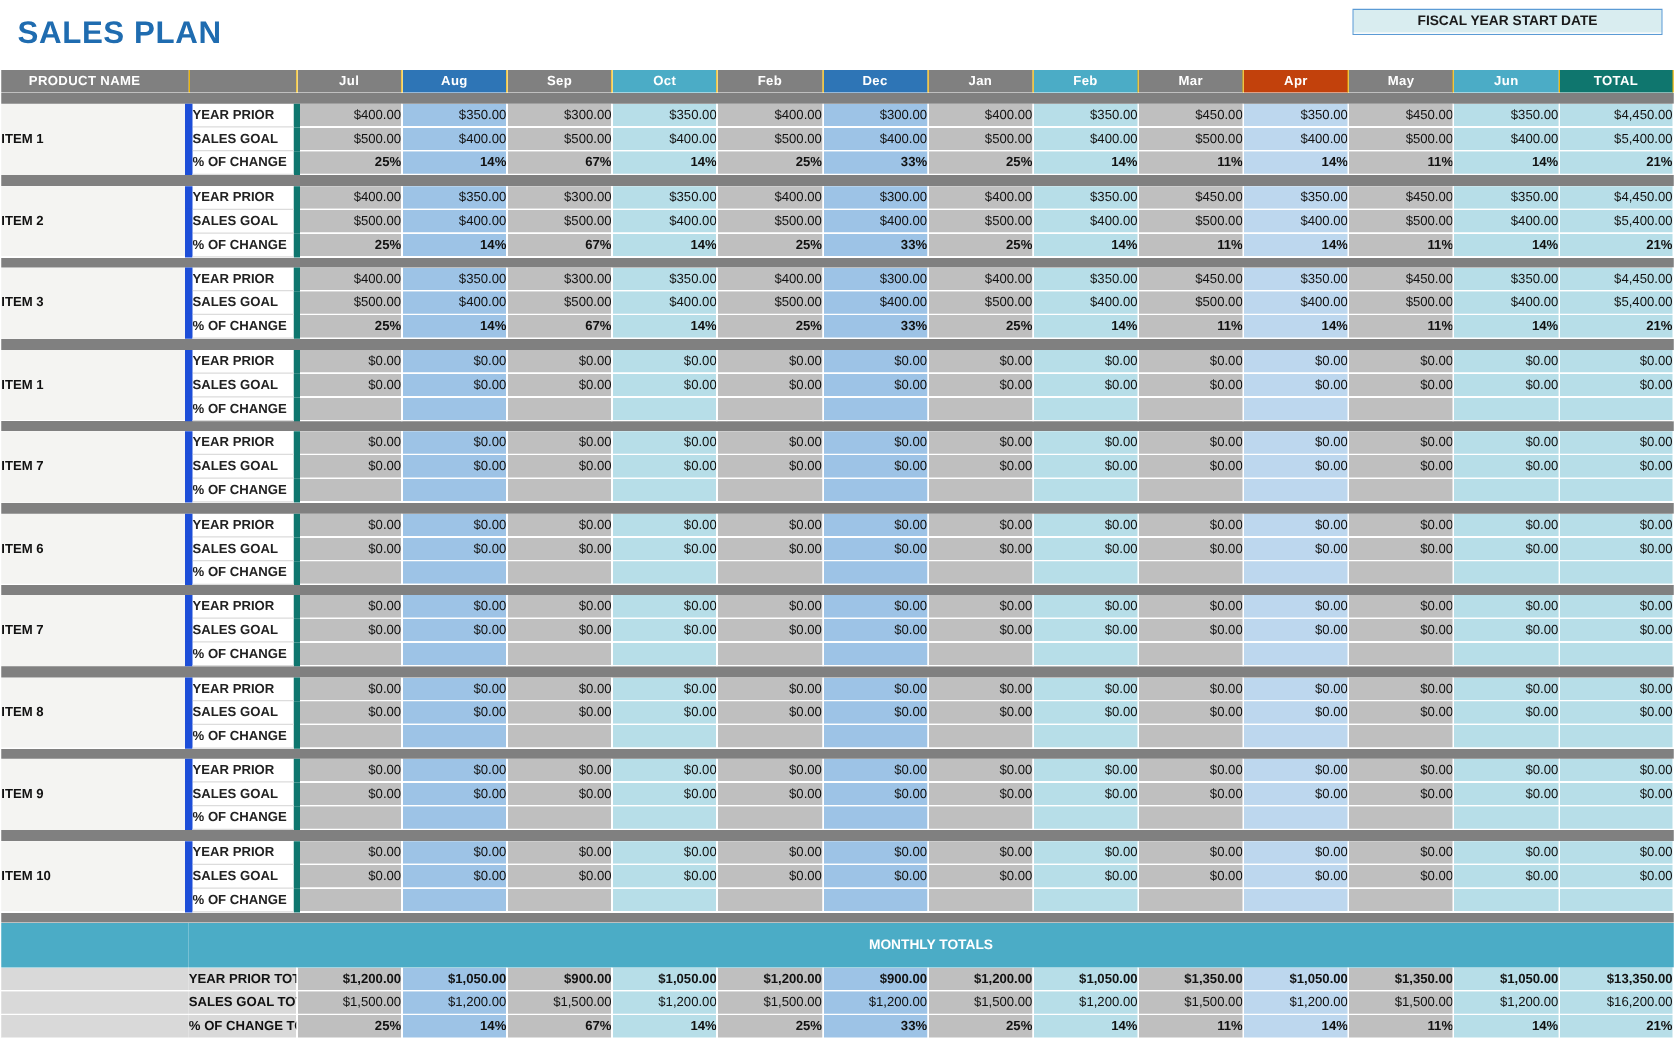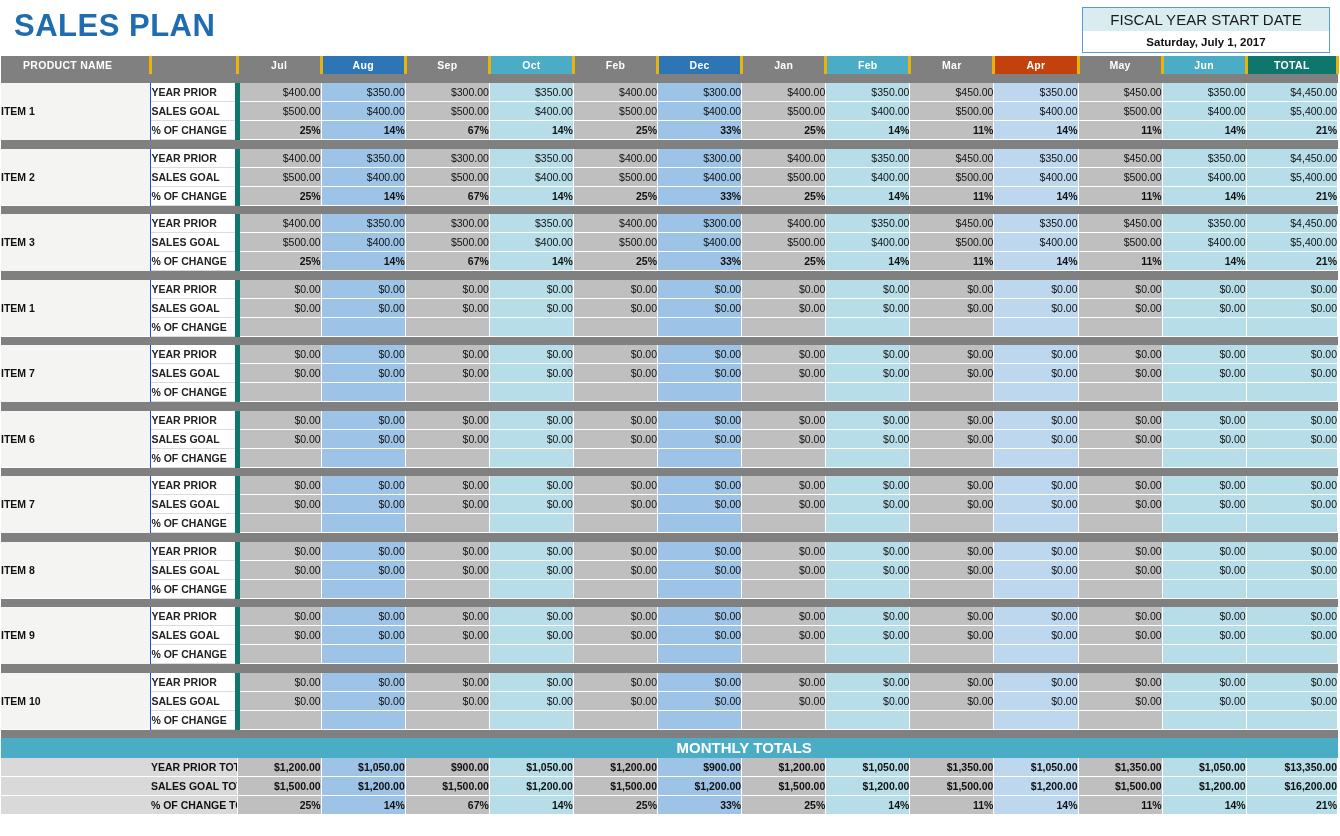--- a/index.html
+++ b/index.html
@@ -20,39 +20,40 @@
 
   
   .header {
     display: flex;
     align-items: flex-start;
     justify-content: space-between;
     padding: 6px 10px 4px 14px;
     height: 56px;
   }
   .title {
-    font-size: 31px;
+    font-size: 25px;
     font-weight: bold;
     color: #1F6CB0;
     letter-spacing: 0.5px;
     line-height: 40px;
     font-family: "Liberation Sans", sans-serif;
   }
   .fiscal-box {
     width: 248px;
     border: 1px solid #5B9BD5;
     margin-top: 1px;
   }
   .fiscal-label {
     background: #D9EDF0;
     text-align: center;
-    font-size: 15px;
+    font-size: 11px;
     color: #1a1a1a;
     padding: 3px 0 3px 0;
     border-bottom: 1px solid #ffffff;
+    font-weight: bold;
   }
   .fiscal-value {
     background: #ffffff;
     text-align: center;
     font-size: 11.5px;
     font-weight: bold;
     color: #111;
     padding: 4px 0 4px 0;
   }
 
@@ -77,21 +78,21 @@
   col.c-mon    { width: 83px; }
   col.c-total  { width: 90px; }
 
   
   .hdr th {
     color: #ffffff;
     font-weight: bold;
     font-size: 10.5px;
     text-align: center;
     height: 19px;
-    border-right: 3px solid #eab308;
+    border-right: 1px solid #eab308;
     letter-spacing: 0.3px;
   }
   .hdr th.name {
     background: #808080;
     text-align: left;
     padding-left: 22px;
   }
   .hdr th.metric { background: #808080; }
   .hdr th.m-gray { background: #808080; }
   .hdr th.m-blue { background: #2E75B6; }
@@ -99,21 +100,21 @@
   .hdr th.m-teal { background: #4BACC6; }
   .hdr th.total  { background: #0f766e; }
 
   
   td.item-name {
     background: #F4F4F2;
     font-weight: bold;
     font-size: 11px;
     color: #111;
     padding-left: 14px;
-    border-right: 1px solid #1d4ed8;
+    border-right: 6px solid #1d4ed8;
     text-align: left;
   }
   td.metric {
     background: #ffffff;
     font-weight: bold;
     font-size: 10px;
     color: #222;
     padding-left: 10px;
     text-align: left;
     border-right: 5px solid #0f766e;
@@ -145,22 +146,22 @@
     padding: 0;
   }
   tr.sep td.left { background: #808080; }
 
   
   tr.totals-banner td {
     background: #4BACC6;
     color: #ffffff;
     font-weight: bold;
     text-align: center;
-    font-size: 15px;
-    height: 20px;
+    font-size: 11px;
+    height: 36px;
     line-height: 20px;
     border: none;
   }
   tr.totals-banner td.left {
     background: #4BACC6;
   }
   td.total-label {
     background: #D9D9D9;
     font-weight: bold;
     text-align: right;
@@ -168,32 +169,31 @@
     font-size: 10.5px;
     color: #111;
     border-right: 1px solid #ffffff;
     border-bottom: 1px solid #ffffff;
   }
   td.total-blank {
     background: #D9D9D9;
     border-bottom: 1px solid #ffffff;
   }
   tr.total-row td.val { font-weight: bold; }
-  tr.total-row.sg td.val { font-weight: bold; }
+  tr.total-row.sg td.val { font-weight: normal; }
 </style>
 </head>
 <body>
 
 <div class="page">
 
   <div class="header">
     <div class="title">SALES PLAN</div>
     <div class="fiscal-box">
       <div class="fiscal-label">FISCAL YEAR START DATE</div>
-      <div class="fiscal-value">Saturday, July 1, 2017</div>
     </div>
   </div>
 
   <table class="sheet">
     <colgroup>
       <col class="c-name">
         <col class="c-metric">
       <col class="c-mon">
         <col class="c-mon">
         <col class="c-mon">

